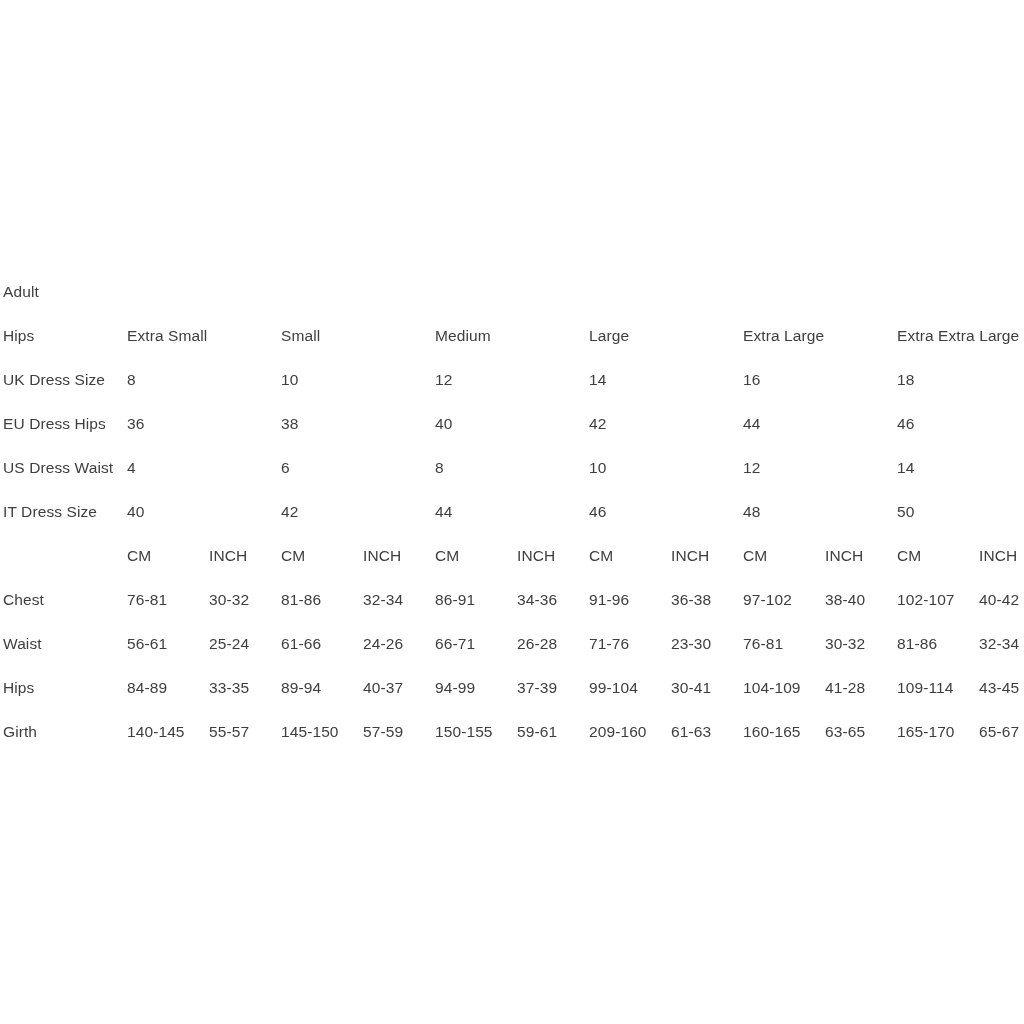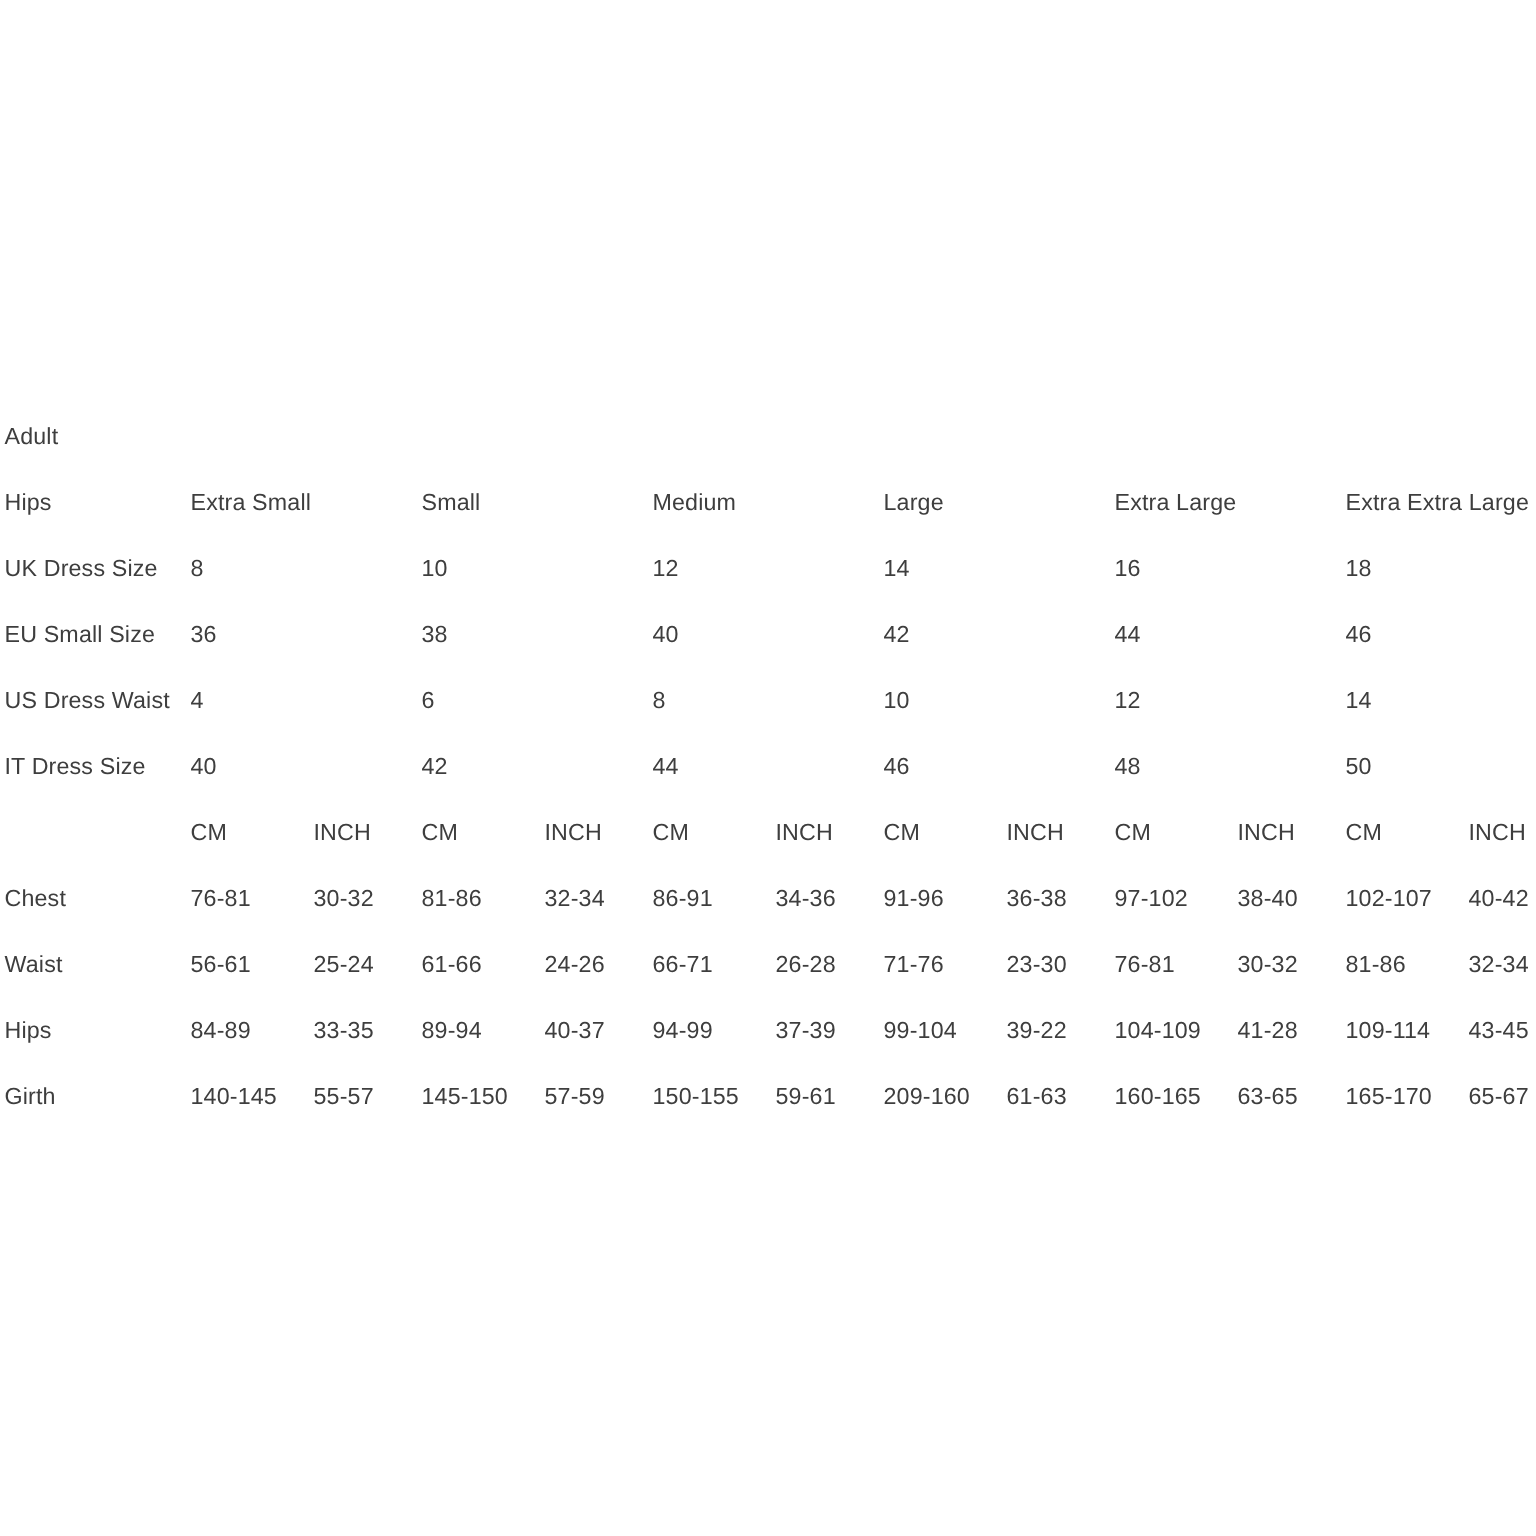--- a/index.html
+++ b/index.html
@@ -45,21 +45,21 @@
   <div class="cell span2">Extra Extra Large</div>
 
   <div class="cell">UK Dress Size</div>
   <div class="cell span2">8</div>
   <div class="cell span2">10</div>
   <div class="cell span2">12</div>
   <div class="cell span2">14</div>
   <div class="cell span2">16</div>
   <div class="cell span2">18</div>
 
-  <div class="cell">EU Small Size</div>
+  <div class="cell">EU Dress Hips</div>
   <div class="cell span2">36</div>
   <div class="cell span2">38</div>
   <div class="cell span2">40</div>
   <div class="cell span2">42</div>
   <div class="cell span2">44</div>
   <div class="cell span2">46</div>
 
   <div class="cell">US Dress Waist</div>
   <div class="cell span2">4</div>
   <div class="cell span2">6</div>
@@ -119,21 +119,21 @@
   <div class="cell">32-34</div>
 
   <div class="cell">Hips</div>
   <div class="cell">84-89</div>
   <div class="cell">33-35</div>
   <div class="cell">89-94</div>
   <div class="cell">40-37</div>
   <div class="cell">94-99</div>
   <div class="cell">37-39</div>
   <div class="cell">99-104</div>
-  <div class="cell">39-22</div>
+  <div class="cell">30-41</div>
   <div class="cell">104-109</div>
   <div class="cell">41-28</div>
   <div class="cell">109-114</div>
   <div class="cell">43-45</div>
 
   <div class="cell">Girth</div>
   <div class="cell">140-145</div>
   <div class="cell">55-57</div>
   <div class="cell">145-150</div>
   <div class="cell">57-59</div>

